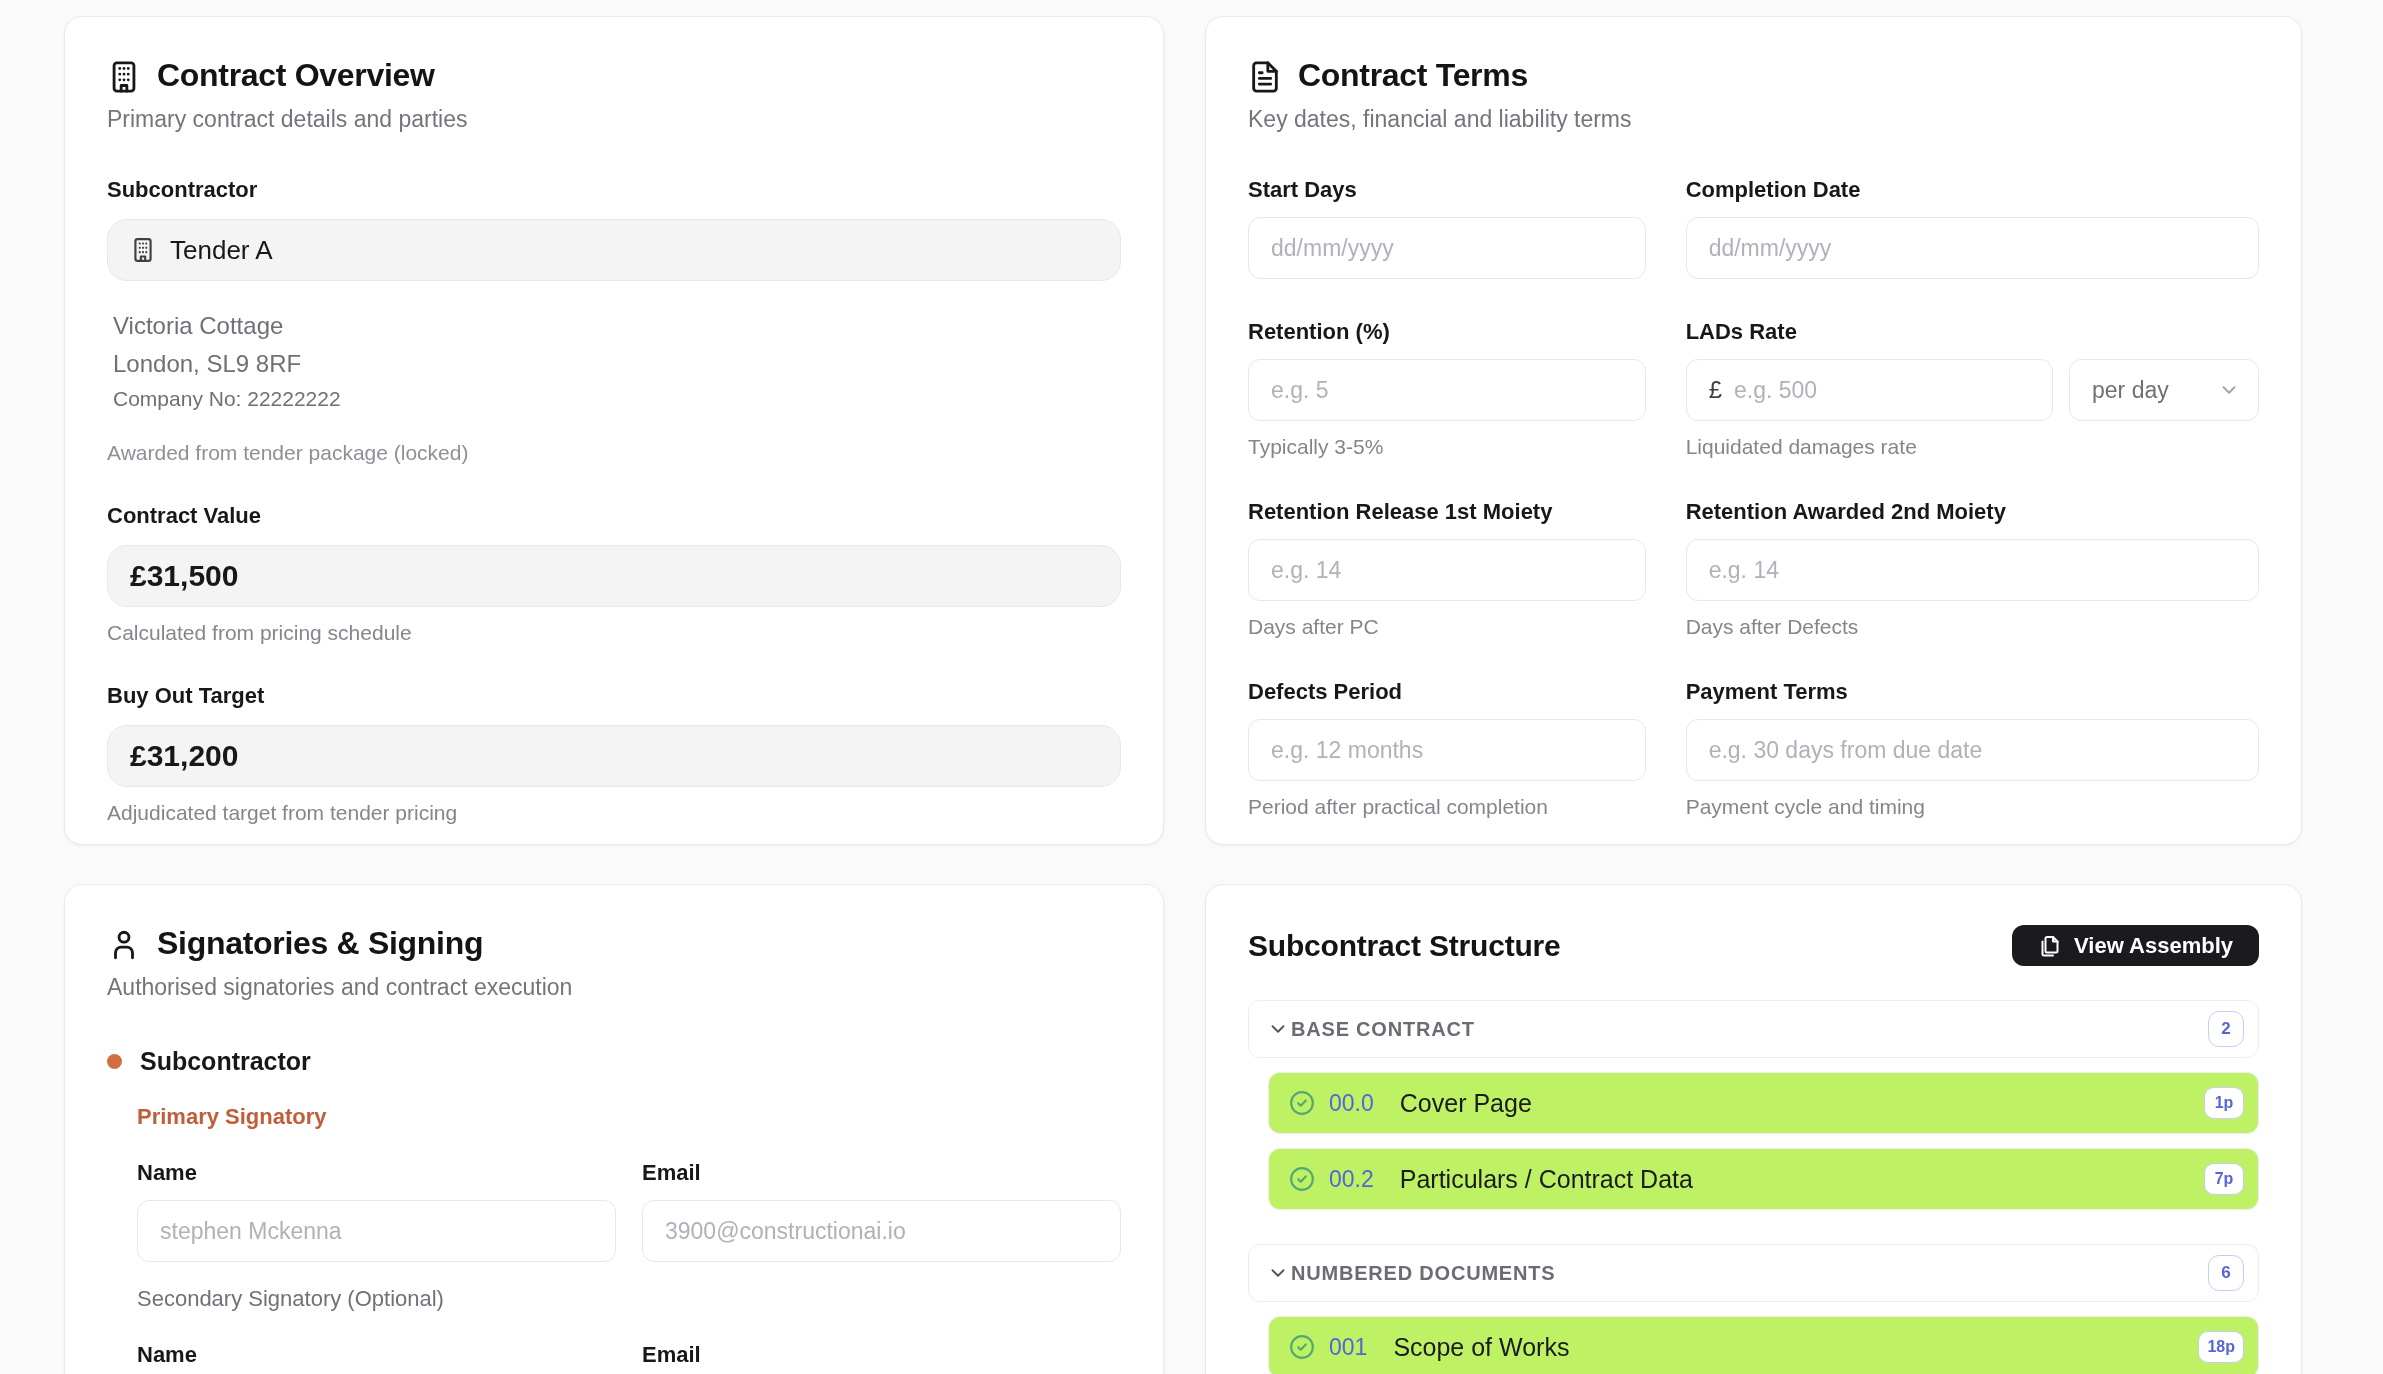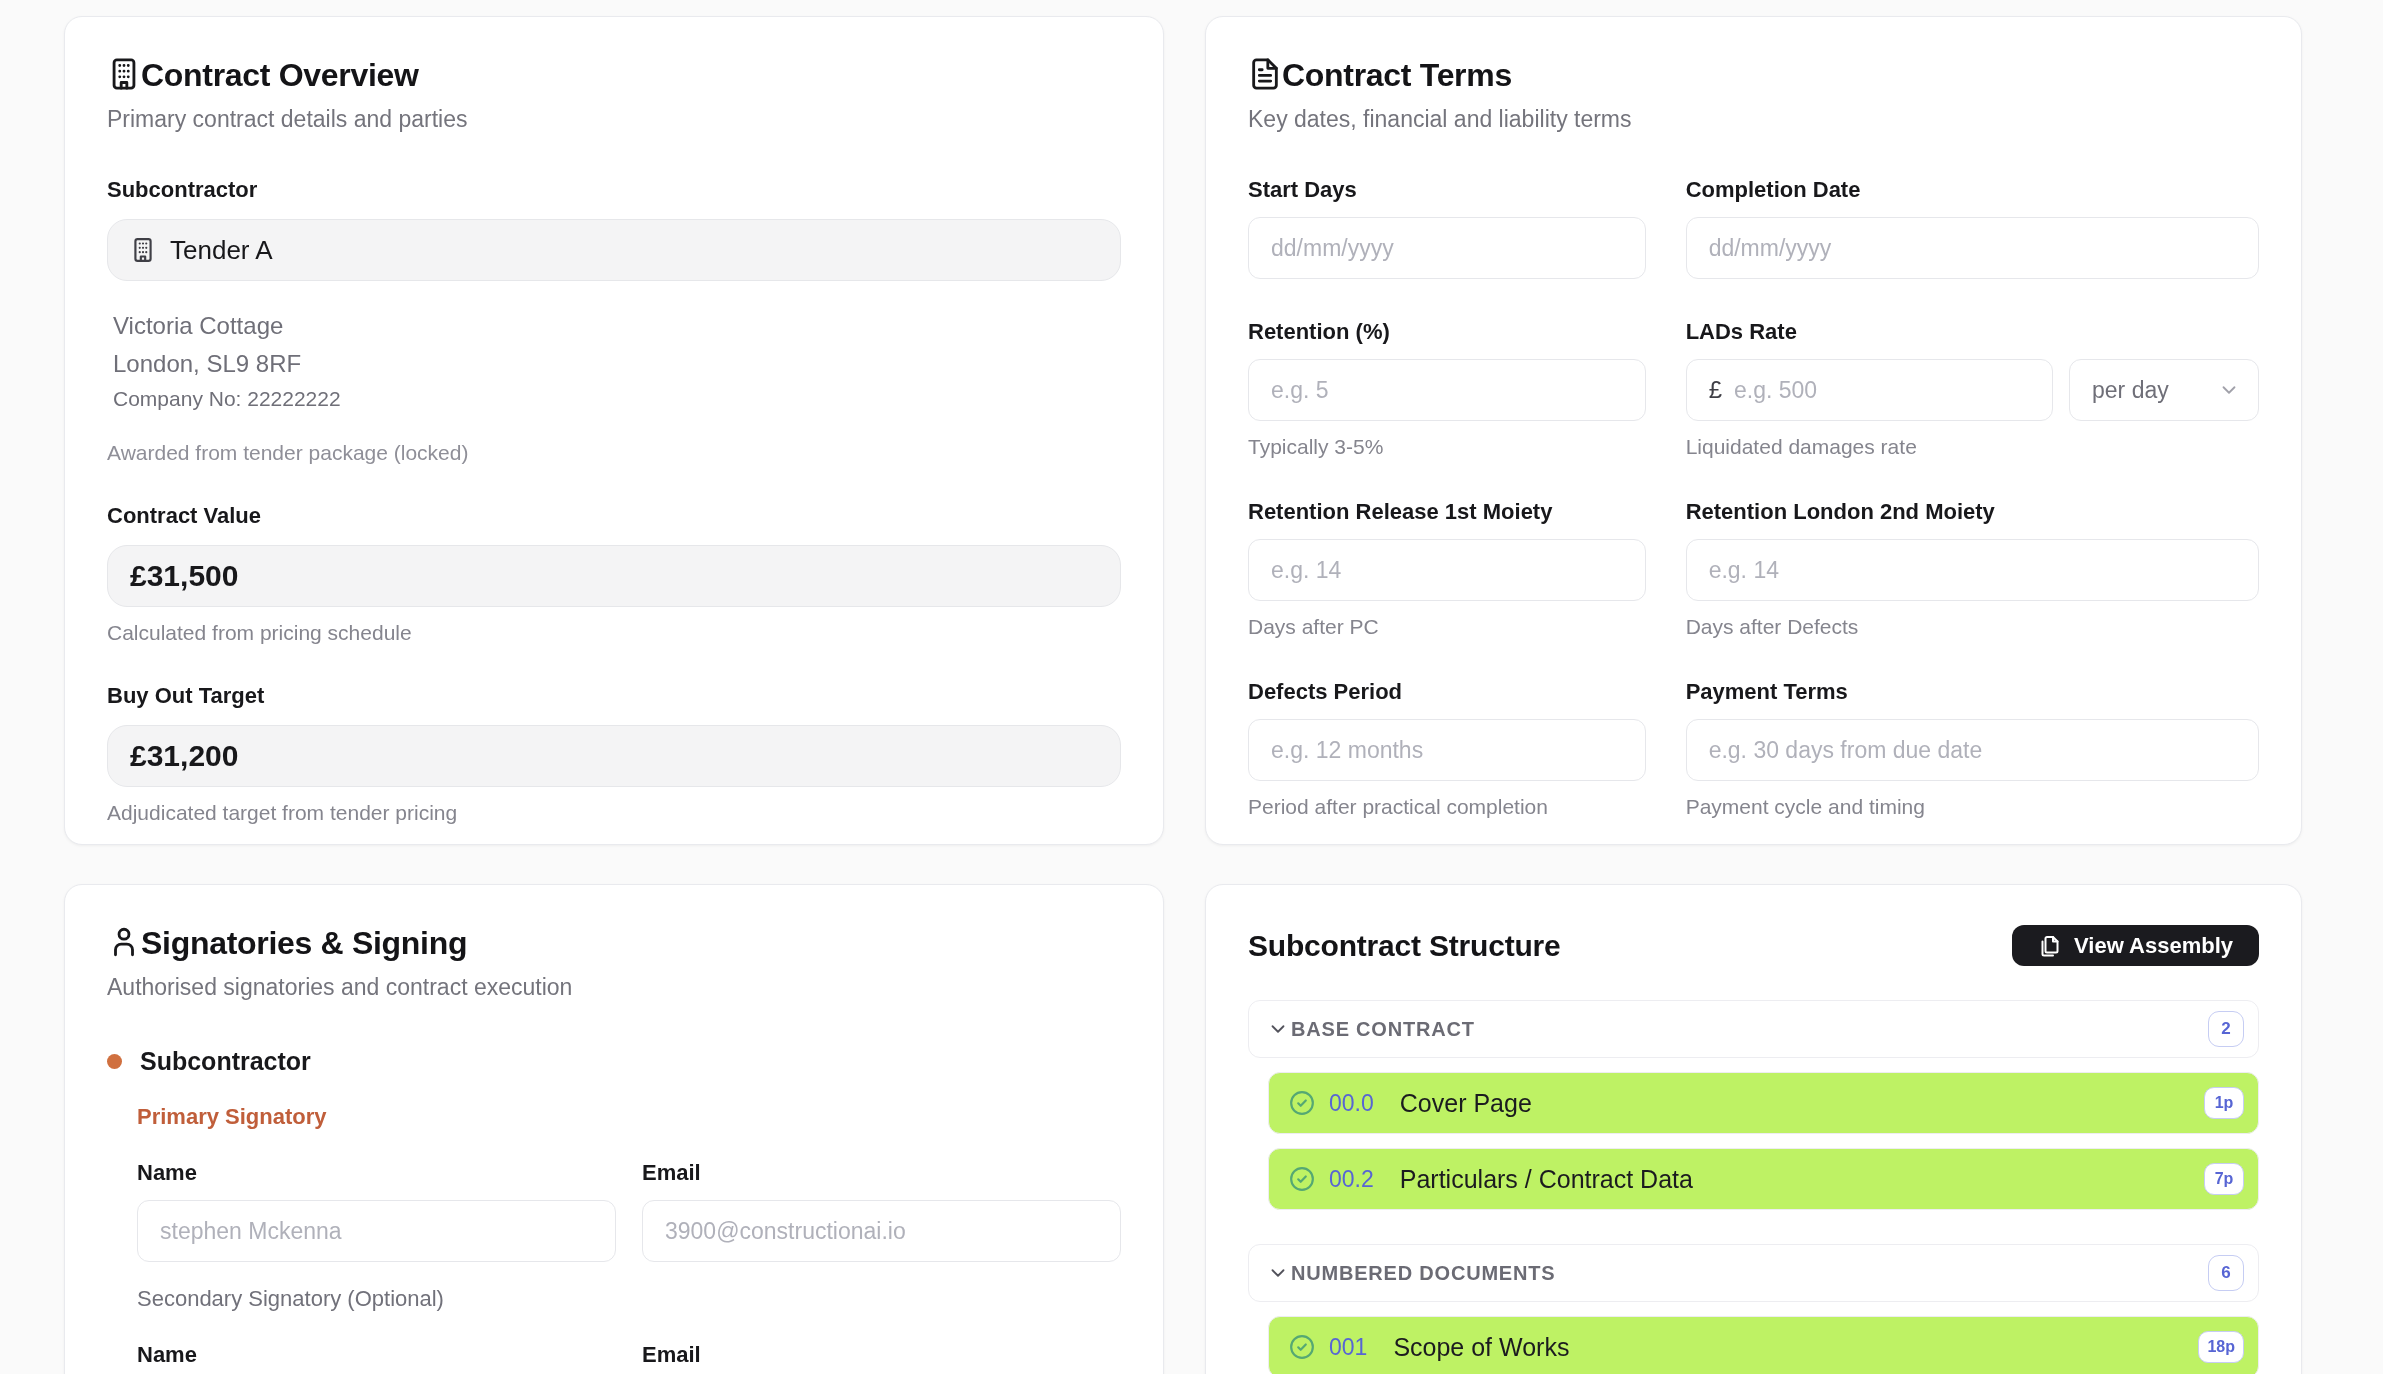--- a/index.html
+++ b/index.html
@@ -11,21 +11,21 @@
   .grid {
     position:absolute; left:64px; top:16px; width:2238px;
     display:grid; grid-template-columns:1100px 1097px; grid-template-rows:829px auto;
     column-gap:41px; row-gap:39px;
   }
   .card {
     background:#ffffff; border:1px solid #e9eaee; border-radius:18px;
     box-shadow:0 1px 3px rgba(0,0,0,.05); padding:40px 42px; overflow:hidden;
   }
   .card.tall { height:740px; }
-  .card-head { display:flex; align-items:flex-start; }
+  .card-head { display:flex; align-items:flex-end; gap:16px; }
   .card-icon { width:34px; height:34px; color:#18181b; flex:0 0 auto; }
   .card-icon svg { width:100%; height:100%; }
   .card-title { font-size:32px; font-weight:700; letter-spacing:-0.3px; color:#141417; }
   .card-sub { margin-top:12px; font-size:23px; color:#74747c; }
 
   .field-label { font-size:22px; font-weight:700; color:#18181b; }
   .mt-lg { margin-top:44px; }
   .mt-md { margin-top:38px; }
   .ro-field {
     margin-top:16px; height:62px; background:#f4f4f5; border:1px solid #e6e7ea;
@@ -206,21 +206,21 @@
           </div>
           <div class="helper">Liquidated damages rate</div>
         </div>
 
         <div class="fgroup">
           <div class="field-label">Retention Release 1st Moiety</div>
           <input class="tinput" type="text" placeholder="e.g. 14" style="">
           <div class="helper">Days after PC</div>
         </div>
         <div class="fgroup">
-          <div class="field-label">Retention London 2nd Moiety</div>
+          <div class="field-label">Retention Awarded 2nd Moiety</div>
           <input class="tinput" type="text" placeholder="e.g. 14" style="">
           <div class="helper">Days after Defects</div>
         </div>
 
         <div class="fgroup">
           <div class="field-label">Defects Period</div>
           <input class="tinput" type="text" placeholder="e.g. 12 months" style="">
           <div class="helper">Period after practical completion</div>
         </div>
         <div class="fgroup">

